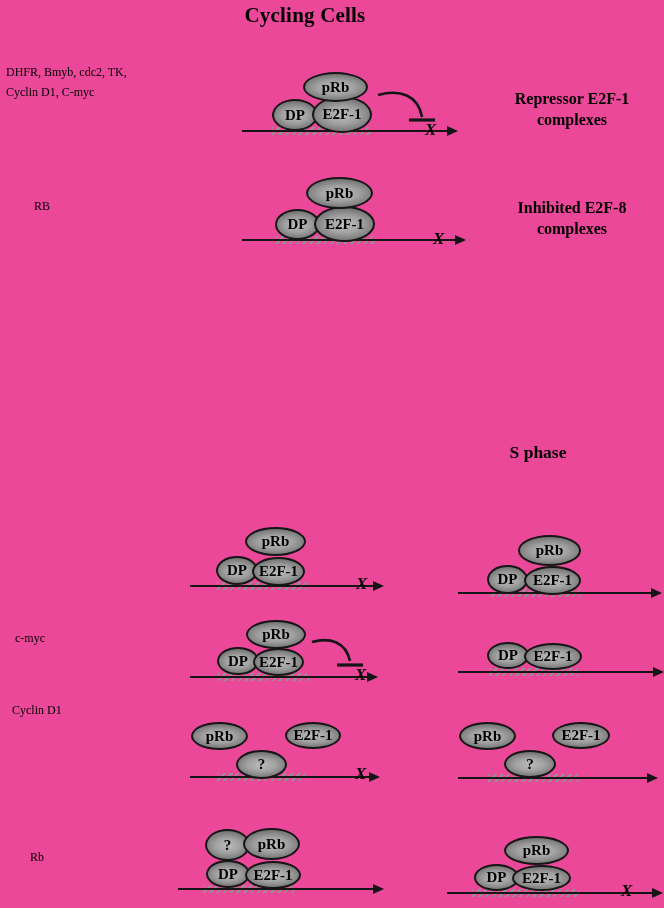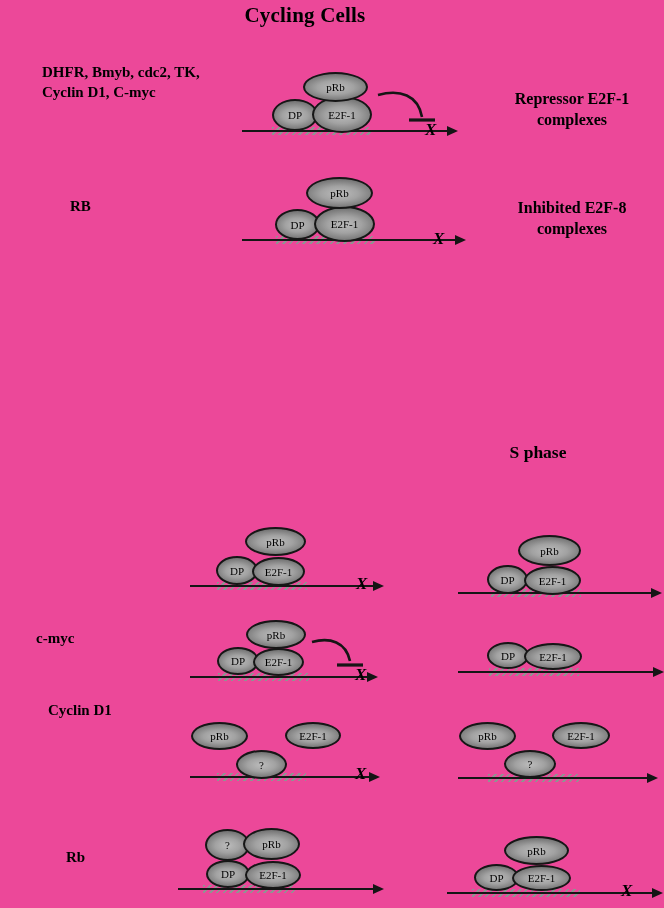--- a/index.html
+++ b/index.html
@@ -1,29 +1,29 @@
 <!DOCTYPE html>
 <html><head>
 <meta charset="utf-8">
 <style>
   html,body{margin:0;padding:0;background:#ffffff;}
   .canvas{
     position:relative;width:664px;height:908px;background:#ec4899;
     font-family:"Liberation Serif","DejaVu Serif",serif;color:#000;overflow:hidden;
   }
   .title{position:absolute;font-weight:bold;font-size:21px;text-align:center;letter-spacing:.2px;}
-  .genelabel{position:absolute;font-weight:bold;font-size:15px;line-height:20px;white-space:pre-line;margin-left:36px;}
+  .genelabel{position:absolute;font-weight:normal;font-size:12px;line-height:20px;white-space:pre-line;}
   .rlabel{position:absolute;font-weight:bold;font-size:16px;line-height:21px;text-align:center;}
   .phasehdr{position:absolute;font-weight:bold;font-size:17.5px;text-align:center;}
   .phasehdr sub{font-size:11px;}
   .ellipse{
     position:absolute;border:2px solid #161616;border-radius:50%;
     background:radial-gradient(ellipse 75% 65% at 50% 52%, #bcbcbc 0%, #a2a2a2 40%, #787878 75%, #585858 100%);
     display:flex;align-items:center;justify-content:center;
-    font-weight:normal;font-size:11px;z-index:2;box-sizing:border-box;color:#000;text-align:right;
+    font-weight:bold;font-size:15px;z-index:2;box-sizing:border-box;color:#000;text-align:right;
   }
   .dna{position:absolute;height:2px;background:#151515;z-index:1;}
   .dna.arrow::after{
     content:"";position:absolute;right:-10px;top:-4px;width:0;height:0;
     border-left:11px solid #151515;border-top:5px solid transparent;border-bottom:5px solid transparent;
   }
   .hatch{
     position:absolute;height:8px;z-index:0;
     background:repeating-linear-gradient(135deg,#929292 0 1.8px,rgba(0,0,0,0) 1.8px 4.8px);
   }
@@ -71,21 +71,21 @@
   <div class="ellipse" style="left:252px;top:557px;width:53px;height:29px;">E2F-1</div>
   <div class="ellipse" style="left:245px;top:527px;width:61px;height:29px;">pRb</div>
   <div class="xmark" style="left:356px;top:574px;">X</div>
 
   <div class="dna arrow" style="left:458px;top:592px;width:194px;"></div>
   <div class="hatch" style="left:491px;top:589px;width:90px;"></div>
   <div class="ellipse" style="left:487px;top:565px;width:41px;height:29px;">DP</div>
   <div class="ellipse" style="left:524px;top:566px;width:57px;height:29px;">E2F-1</div>
   <div class="ellipse" style="left:518px;top:535px;width:63px;height:31px;">pRb</div>
 
-  <div class="genelabel" style="left:0;top:628px;">c-myc</div>
+  <div class="genelabel" style="left:15px;top:628px;">c-myc</div>
 
   <div class="dna arrow" style="left:190px;top:676px;width:178px;"></div>
   <div class="hatch" style="left:218px;top:673px;width:91px;"></div>
   <div class="ellipse" style="left:217px;top:647px;width:42px;height:28px;">DP</div>
   <div class="ellipse" style="left:253px;top:648px;width:51px;height:28px;">E2F-1</div>
   <div class="ellipse" style="left:246px;top:620px;width:60px;height:29px;">pRb</div>
   <svg class="inhib" style="left:310px;top:635px;" width="58" height="36" viewBox="0 0 58 36">
     <path d="M 2 7 C 20 2, 36 7, 40 26" stroke="#151515" stroke-width="2.6" fill="none"></path>
     <line x1="27" y1="30" x2="53" y2="30" stroke="#151515" stroke-width="3.2"></line>
   </svg>

